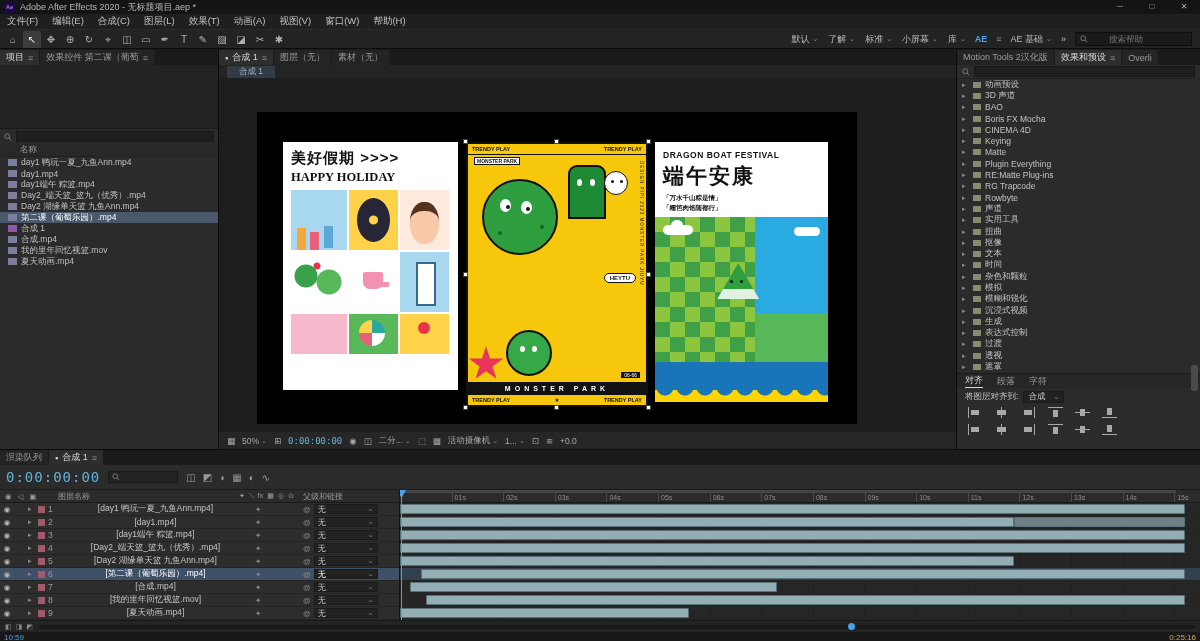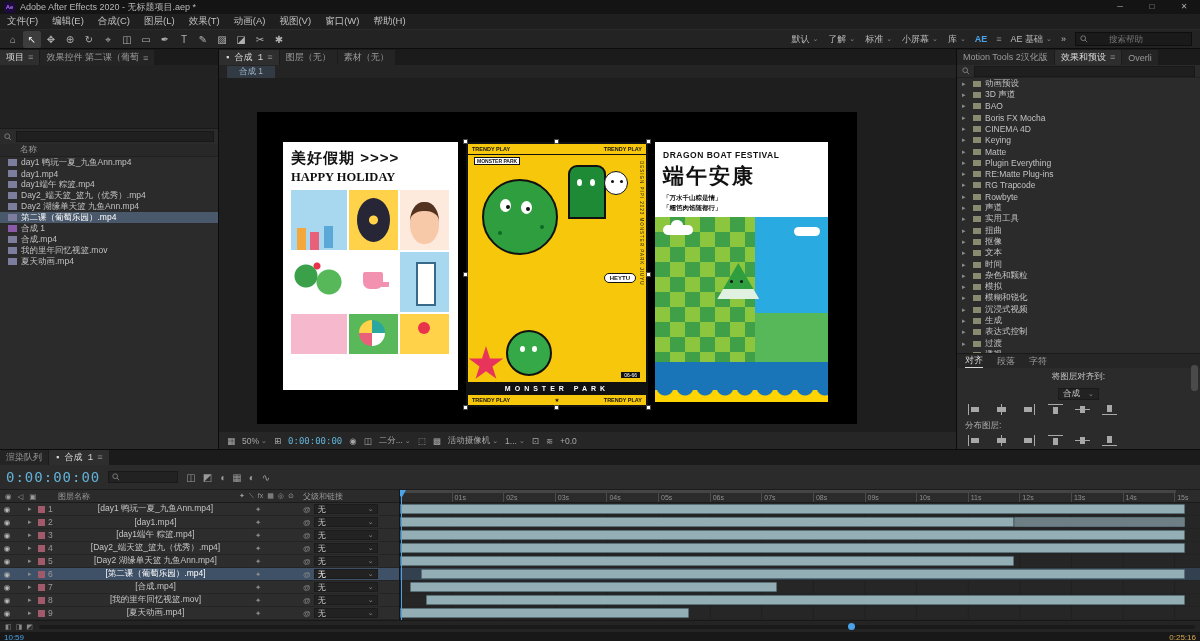--- a/index.html
+++ b/index.html
@@ -29,21 +29,21 @@
   .search-help input { background:transparent; border:none; outline:none; color:#9a9a9a; font-size:8.5px; width:78px; font-family:inherit; }
 
   
   .main { display:flex; height:400px; gap:1px; margin-top:1px; }
   .left-col  { width:218px; display:flex; flex-direction:column; }
   .center-col{ flex:1; display:flex; flex-direction:column; }
   .right-col { width:243px; display:flex; flex-direction:column; }
 
   .tabstrip { height:16px; background:#1b1b1b; display:flex; align-items:flex-end; gap:1px; font-size:9px; overflow:hidden; }
   .tab { height:15px; padding:0 6px; background:#242424; color:#9a9a9a; display:flex; align-items:center; gap:4px; white-space:nowrap; cursor:pointer; }
-  .tab.active { background:#2e2e2e; color:#d8d8d8;font-family:Liberation Mono, monospace; }
+  .tab.active { background:#2e2e2e; color:#d8d8d8; }
   .panel { flex:1; background:#2b2b2b; overflow:hidden; display:flex; flex-direction:column; }
 
   
   .proj-preview { height:64px; background:#222; border-bottom:1px solid #191919; }
   .proj-search { height:15px; display:flex; align-items:center; gap:4px; padding:0 4px; }
   .search-field { flex:1; height:11px; background:#1f1f1f; border:1px solid #181818; }
   .list-head { height:13px; display:flex; align-items:center; padding-left:20px; font-size:8.5px; color:#9a9a9a; background:#282828; border-bottom:1px solid #202020; }
   .proj-item { height:11px; display:flex; align-items:center; gap:4px; padding-left:8px; font-size:8.5px; color:#c0c0c0; white-space:nowrap; overflow:hidden; cursor:pointer; }
   .proj-item.selected { background:#49586b; color:#fff; }
   .pi-icon { width:9px; height:7px; background:#7d7d9d; flex:none; }
@@ -135,21 +135,21 @@
   .fx-list { height:294px; overflow:hidden; }
   .fx-row { height:11.3px; display:flex; align-items:center; gap:4px; padding-left:5px; font-size:8.5px; color:#c2c2c2; cursor:pointer; white-space:nowrap; }
   .twirl { color:#8a8a8a; font-size:7px; width:7px; }
   .fx-ic { width:8px; height:6px; background:#8a8a70; flex:none; }
   .fx-scroll { position:absolute; right:2px; top:300px; width:7px; height:26px; background:#4a4a4a; border-radius:3px; }
 
   
   .align-panel { border-top:1px solid #1a1a1a; background:#2b2b2b; }
   .align-tabs { height:14px; display:flex; gap:14px; align-items:center; padding:0 8px; font-size:9px; color:#9a9a9a; background:#262626; }
   .align-tabs .at.active { color:#d8d8d8; border-bottom:1px solid #d8d8d8; }
-  .align-row1 { display:flex; align-items:center; gap:5px; padding:3px 8px 1px; font-size:8.5px;flex-direction:column; }
+  .align-row1 { display:flex; align-items:center; gap:5px; padding:3px 8px 1px; font-size:8.5px; }
   .align-dd { display:flex; align-items:center; gap:8px; background:#222; border:1px solid #1a1a1a; padding:0 4px; height:12px; cursor:pointer; }
   .icons-row { display:flex; gap:12px; padding:3px 10px; align-items:center; }
   .ai { position:relative; width:15px; height:11px; cursor:pointer; }
   .ai::before,.ai::after { content:""; position:absolute; background:#a8a8a8; }
   .ai.l::before{left:1px;top:0;width:1px;height:11px}.ai.l::after{left:4px;top:3px;width:8px;height:5px}
   .ai.c::before{left:7px;top:0;width:1px;height:11px}.ai.c::after{left:3px;top:3px;width:9px;height:5px}
   .ai.r::before{right:1px;top:0;width:1px;height:11px}.ai.r::after{right:4px;top:3px;width:8px;height:5px}
   .ai.t::before{top:0;left:0;height:1px;width:15px}.ai.t::after{top:3px;left:5px;width:5px;height:7px}
   .ai.m::before{top:5px;left:0;height:1px;width:15px}.ai.m::after{top:2px;left:5px;width:5px;height:7px}
   .ai.b::before{bottom:0;left:0;height:1px;width:15px}.ai.b::after{bottom:3px;left:5px;width:5px;height:7px}
@@ -651,21 +651,20 @@
           </div>
         </div>
         <div class="icons-row">
             <div class="ai l"></div>
             <div class="ai c"></div>
             <div class="ai r"></div>
             <div class="ai t"></div>
             <div class="ai m"></div>
             <div class="ai b"></div>
           </div>
-        <div class="dist-label">分布图层:</div>
         <div class="icons-row">
             <div class="ai l"></div>
             <div class="ai c"></div>
             <div class="ai r"></div>
             <div class="ai t"></div>
             <div class="ai m"></div>
             <div class="ai b"></div>
           </div>
       </div>
     </div>

